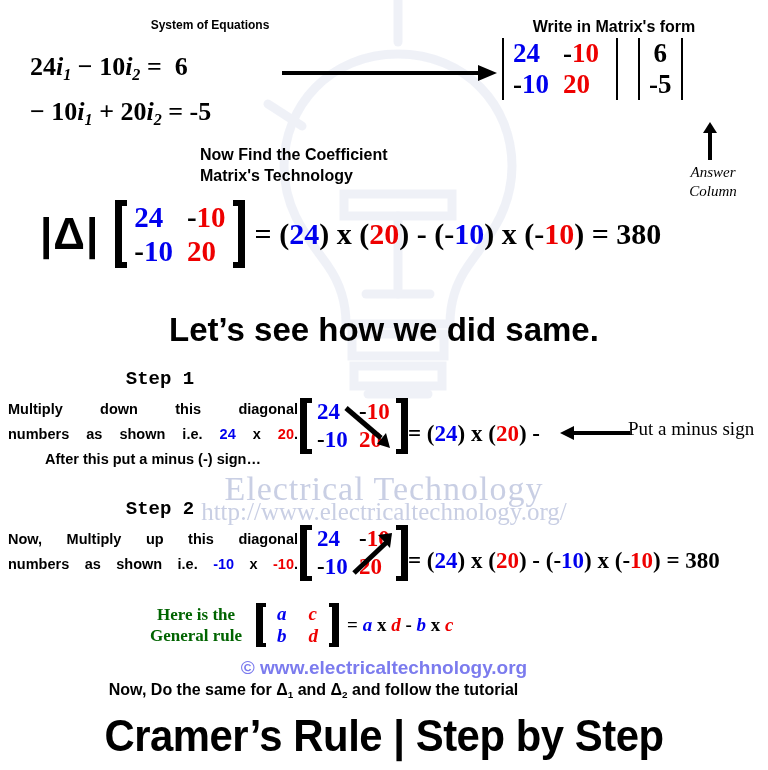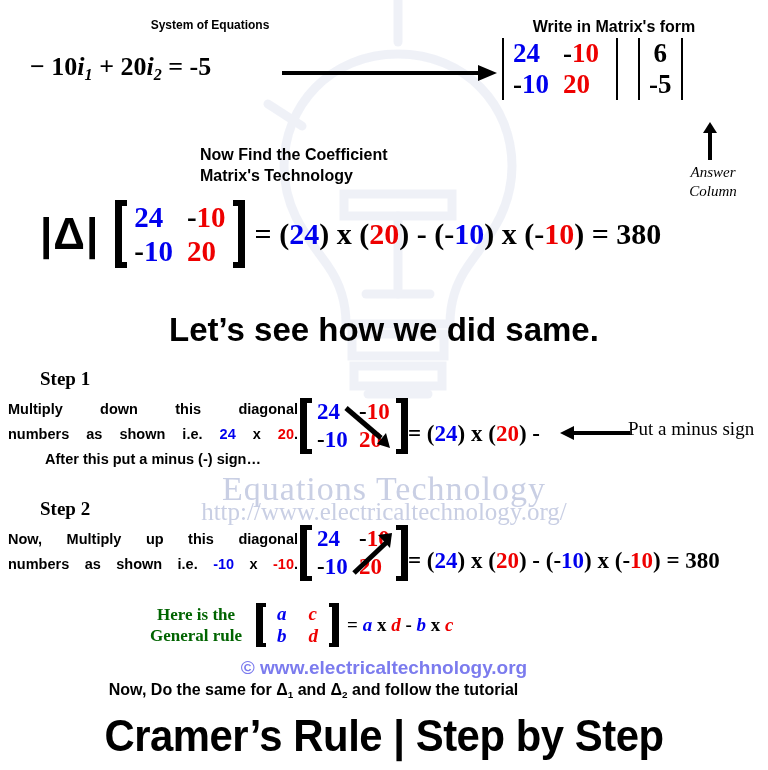--- a/index.html
+++ b/index.html
@@ -102,22 +102,22 @@
   }
 
   
   #lets-see {
     left:0; top:311px; width:768px; text-align:center;
     font-size:33px; font-weight:bold;
   }
 
   
   .step-title {
-    font-family:Liberation Serif, serif; font-weight:bold;
-    font-size:19px; text-align:left;
+    font-family:Liberation Mono, monospace; font-weight:bold;
+    font-size:19px; text-align:center;
   }
   .step-body {
     font-family:"Liberation Sans", sans-serif; font-weight:bold;
     font-size:14.5px; line-height:25px; text-align:center;
   }
   #step1-title { left:40px; top:368px; width:240px; }
   #step1-body  { left:8px;  top:397px; width:290px; text-align:justify; }
   #step1-body .ln { display:block; text-align:justify; text-align-last:justify; }
   #step1-body .ln.last { text-align:center; text-align-last:center; }
 
@@ -194,31 +194,38 @@
       <path d="M150 60 C82 60 36 112 36 172 C36 218 62 246 80 272 C94 292 98 312 98 330 L202 330 C202 312 206 292 220 272 C238 246 264 218 264 172 C264 112 218 60 150 60 Z"></path>
       <path d="M96 200 L204 200 L204 222 L96 222 Z"></path>
       <path d="M150 222 L150 300"></path>
       <path d="M118 300 L182 300"></path>
       <path d="M104 340 L196 340 L196 362 L104 362 Z"></path>
       <path d="M106 372 L194 372 L194 392 L106 392 Z"></path>
       <path d="M120 400 L180 400"></path>
       <path d="M20 110 L54 132"></path>
     </g>
   </svg>
-  <div class="wm-text wm-title">Equations Technology</div>
+  <div class="wm-text wm-title">Electrical Technology</div>
   <div class="wm-text wm-url">http://www.electricaltechnology.org/</div>
 
   <div class="abs sans-b" id="hdr-system">System of Equations</div>
   <div class="abs sans-b" id="hdr-matrix">Write in Matrix's form</div>
   <div class="abs sans-b" id="hdr-determinant">
     <span>Now Find the Coefficient</span><br>
     <span>Matrix's Technology</span>
   </div>
 
   <div class="abs serif-b" id="equations">
+    <div class="row">
+      <span class="serif-b">24</span><span class="serif-bi">i</span><sub>1</sub>
+      <span>−</span>
+      <span class="serif-b">10</span><span class="serif-bi">i</span><sub>2</sub>
+      <span>=</span>
+      &nbsp;<span>6</span>
+    </div>
     <div class="row">
       <span>−</span>
       <span class="serif-b">10</span><span class="serif-bi">i</span><sub>1</sub>
       <span>+</span>
       <span class="serif-b">20</span><span class="serif-bi">i</span><sub>2</sub>
       <span>=</span>
       <span>-5</span>
     </div>
   </div>
 

